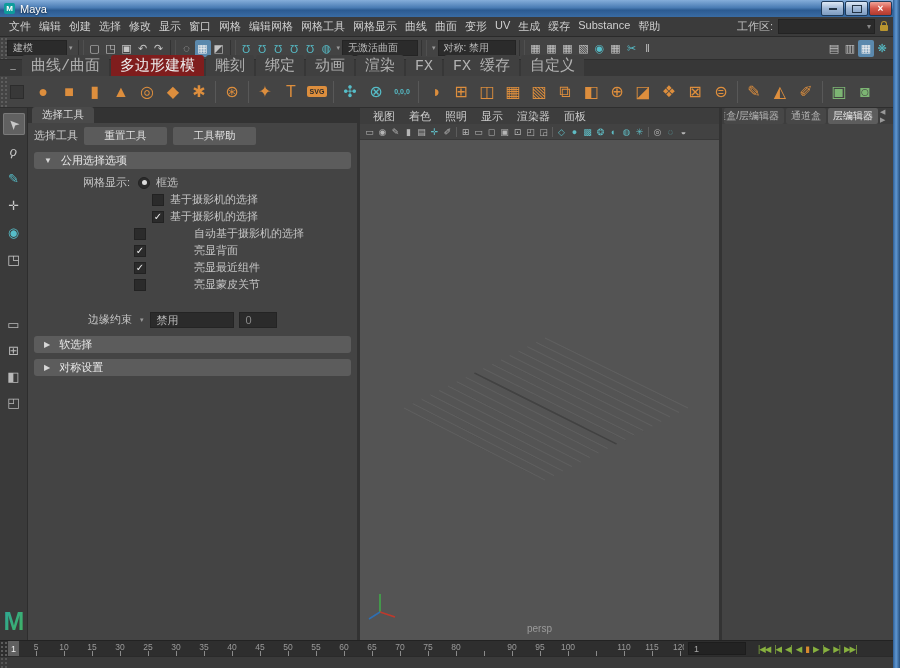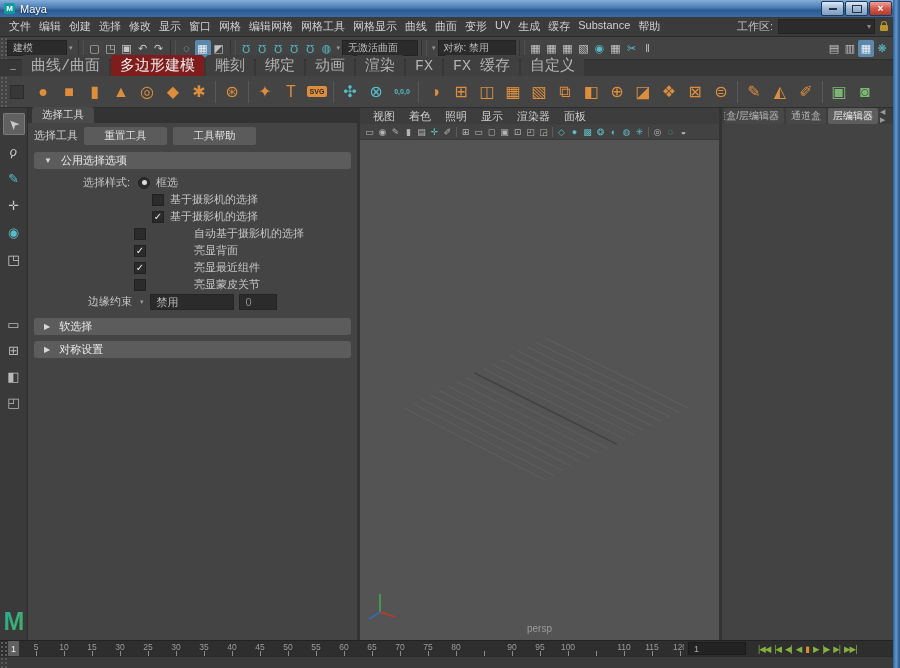--- a/index.html
+++ b/index.html
@@ -96,21 +96,21 @@
   .ind-base{padding-left:110px;}
   .ind-sub{padding-left:124px;}
   .ind-main{padding-left:106px;gap:42px;}
   .lead{width:68px;text-align:right;margin-right:8px;color:#c4c4c4;}
   .radio{width:10px;height:10px;border-radius:50%;background:#2b2b2b;border:1px solid #222;
     margin-right:6px;position:relative;flex:none;}
   .radio.checked::after{content:'';position:absolute;left:2.5px;top:2.5px;width:5px;height:5px;
     border-radius:50%;background:#dcdcdc;}
   .cbx{width:10px;height:10px;background:#2b2b2b;border:1px solid #222;margin-right:6px;
     color:#eee;font-size:10px;line-height:10px;text-align:center;flex:none;}
-  .constraint-row{padding-left:60px;margin-top:0;}
+  .constraint-row{padding-left:60px;margin-top:18px;}
   .c-arrow{font-size:7px;color:#9a9a9a;padding:0 6px 0 8px;}
   .c-field{background:#2b2b2b;border:1px solid #242424;height:14px;line-height:14px;
     padding:0 6px;color:#b9b9b9;}
   .c-field.num{width:24px;margin-left:5px;color:#8a8a8a;}
   .ts-collapsed-wrap{margin-top:8px;}
   
   .viewport{width:362px;background:#545454;position:relative;border-right:3px solid #333;box-sizing:border-box;}
   .vp-menubar{height:16px;background:#3d3d3d;display:flex;align-items:center;padding-left:6px;}
   .vp-menu{font-size:11px;color:#cccccc;padding:0 7px;white-space:nowrap;}
   .vp-iconbar{height:15px;background:#424242;border-bottom:1px solid #383838;display:flex;
@@ -358,21 +358,21 @@
         <span class="ts-toolname">选择工具</span>
         <span class="ts-btn">重置工具</span>
         <span class="ts-btn">工具帮助</span>
       </div>
       <div class="ts-section">
         <span class="arr">▼</span>
         <span>公用选择选项</span>
       </div>
       <div id="ts-options" style="padding-top:3px;">
           <div class="opt-row ind-style">
-            <span class="lead">选择样式:</span>
+            <span class="lead">网格显示:</span>
             <span class="radio checked"></span>
             <span>框选</span>
           </div>
           <div class="opt-row ind-sub">
             <span class="cbx"></span>
             <span>基于摄影机的选择</span>
           </div>
           <div class="opt-row ind-sub">
             <span class="cbx">✓</span>
             <span>基于摄影机的选择</span>

